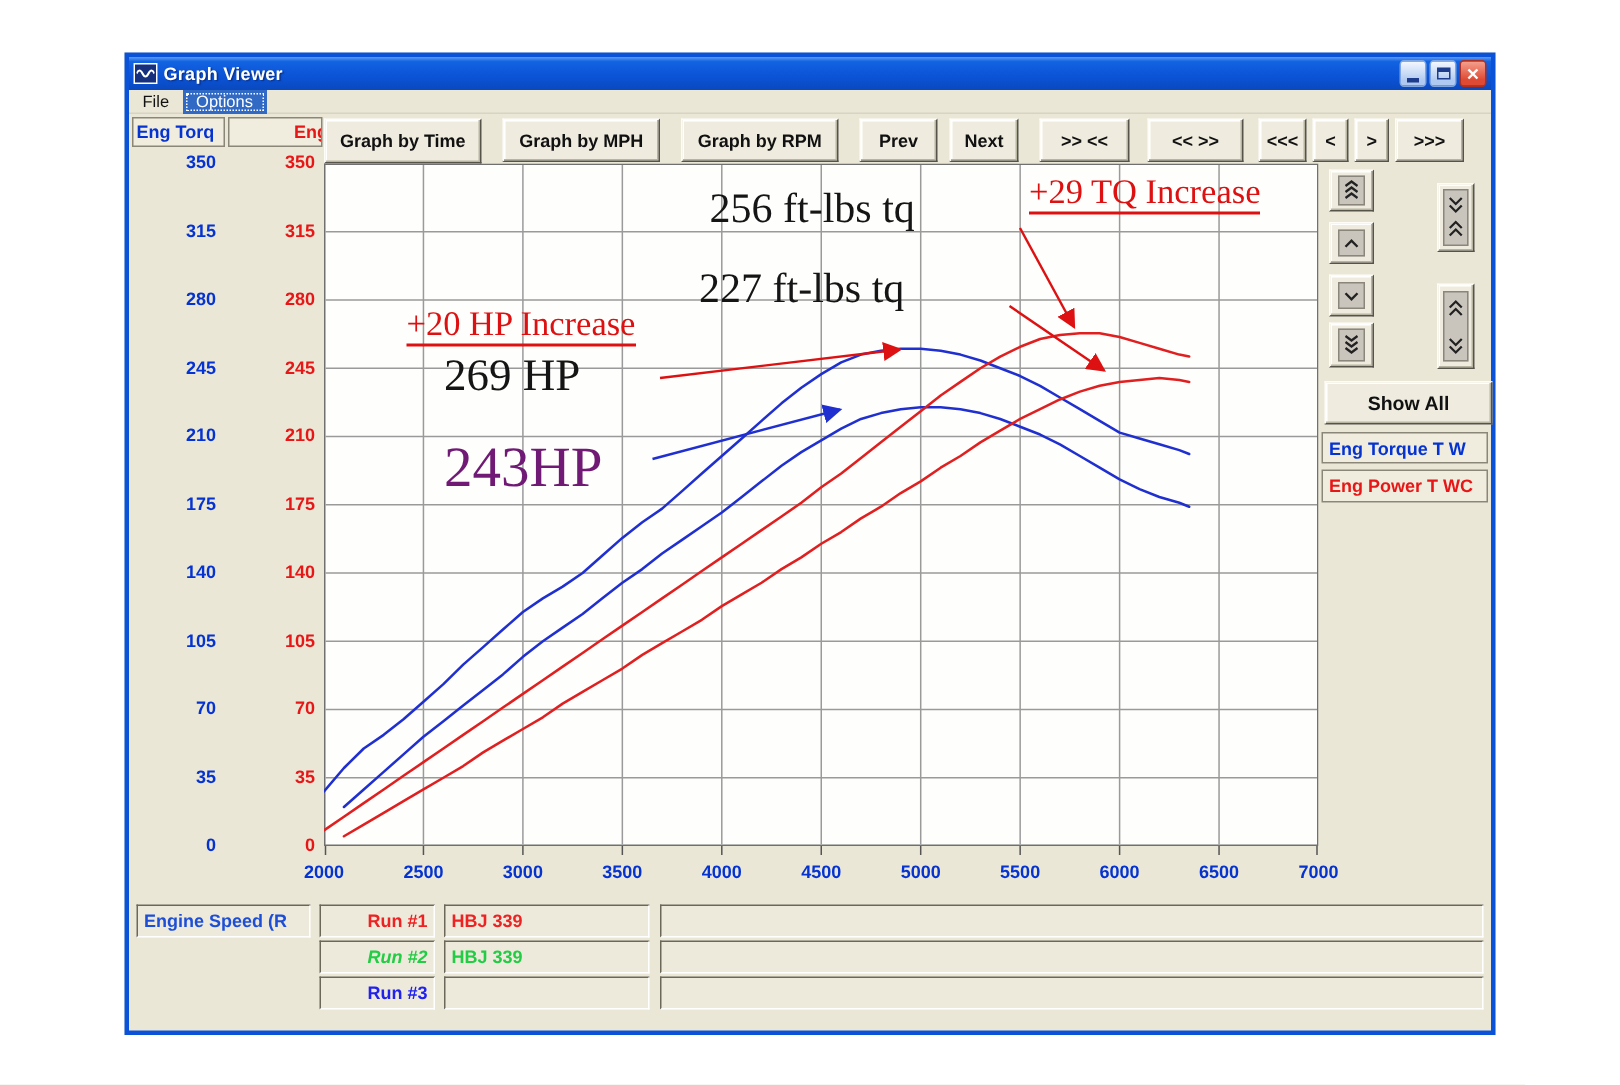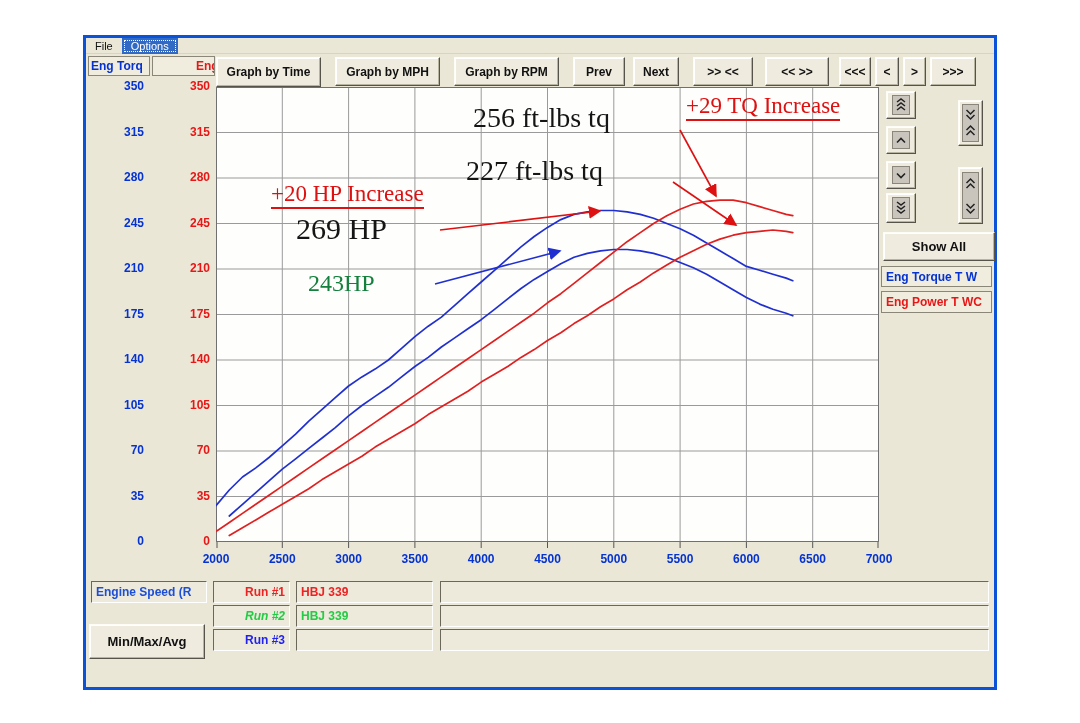--- a/index.html
+++ b/index.html
@@ -61,20 +61,39 @@
     align-items:center; justify-content:center; }
 
   .runlabel { justify-content:flex-end; }
 </style>
 </head>
 <body>
 
 <div class="screen">
   <div class="window">
 
+    <div class="titlebar">
+      <span class="titleicon">
+        <svg width="12" height="8" viewBox="0 0 12 8">
+            <path d="M0 4 Q2 0 4 4 T8 4 T12 4" fill="none" stroke="#fff" stroke-width="1.4"></path>
+          </svg>
+      </span>
+      <span class="title">Graph Viewer</span>
+      <span class="winbtns">
+        <span class="wbtn minmax">
+            <span class="glyph-min"></span>
+          </span>
+        <span class="wbtn minmax">
+            <span class="glyph-max"></span>
+          </span>
+        <span class="wbtn close">
+            <span>✕</span>
+          </span>
+      </span>
+    </div>
 
     <div class="menubar">
       <span class="menu-item">File</span>
       <span class="menu-item selected">Options</span>
     </div>
 
     <div class="content" id="content">
 
       <div class="axis-head" style="left:2px;top:2px;width:62px;height:20px;color:#0533D1;">Eng Torq</div>
       <div class="axis-head" style="left:66px;top:2px;width:63px;height:20px;color:#E81717;padding-left:43px;">Eng Pow</div>
@@ -173,21 +192,21 @@
           <div class="xtick" style="left: 635.4px; top: 498px; width: 50px;">6000</div>
           <div class="xtick" style="left: 701.7px; top: 498px; width: 50px;">6500</div>
           <div class="xtick" style="left: 768px; top: 498px; width: 50px;">7000</div>
         </div>
       <div id="ann-layer">
           <div class="ann" style="left: 387px; top: 50px; font-size: 28px; color: rgb(21, 21, 21);">256 ft-lbs tq</div>
           <div class="ann" style="left: 380px; top: 103px; font-size: 28px; color: rgb(21, 21, 21);">227 ft-lbs tq</div>
           <div class="ann u" style="left: 600px; top: 40px; font-size: 23px; color: rgb(221, 17, 17); border-bottom-color: rgb(221, 17, 17);">+29 TQ Increase</div>
           <div class="ann u" style="left: 185px; top: 128px; font-size: 23px; color: rgb(221, 17, 17); border-bottom-color: rgb(221, 17, 17);">+20 HP Increase</div>
           <div class="ann" style="left: 210px; top: 160px; font-size: 30px; color: rgb(21, 21, 21);">269 HP</div>
-          <div class="ann" style="left: 210px; top: 217px; font-size: 24px; color: #15803d; margin-left: 12px;">243HP</div>
+          <div class="ann" style="left: 210px; top: 217px; font-size: 38px; color: #701a75;">243HP</div>
         </div>
 
       <div class="chev-btn" style="left:800px;top:37px;width:30px;height:28px;">
         <span class="chev-pad" style="width:18px;height:20px;">
           <svg width="12" height="14" viewBox="0 0 12 14">
               <g fill="none" stroke="#222" stroke-width="1.5">
                 <path d="M2 4 L6 1 L10 4"></path>
                 <path d="M2 8 L6 5 L10 8"></path>
                 <path d="M2 12 L6 9 L10 12"></path>
               </g>
@@ -243,21 +262,20 @@
               </g>
             </svg>
         </span>
       </div>
 
       <div class="btn" style="left:797px;top:178px;width:112px;height:29px;font-size:13px;">Show All</div>
       <div class="sunken" style="left:795px;top:212px;width:111px;height:21px;color:#0533D1;border-color:#8a8778;background:#F0EDDE;">Eng Torque T W</div>
       <div class="sunken" style="left:795px;top:237px;width:111px;height:22px;color:#E81717;border-color:#8a8778;background:#F0EDDE;">Eng Power T WC</div>
 
       <div class="sunken" style="left:5px;top:527px;width:116px;height:22px;color:#1d4ed8;">Engine Speed (R</div>
-      <div class="btn" style="left:3px;top:570px;width:116px;height:35px;font-size:13px;">Min/Max/Avg</div>
 
       <div class="sunken runlabel" style="left:127px;top:527px;width:77px;height:22px;color:#EE2222;justify-content:flex-end;">Run #1</div>
       <div class="sunken runlabel" style="left:127px;top:551px;width:77px;height:22px;color:#22CC44;justify-content:flex-end;font-style:italic;">Run #2</div>
       <div class="sunken runlabel" style="left:127px;top:575px;width:77px;height:22px;color:#2222EE;justify-content:flex-end;">Run #3</div>
 
       <div class="sunken" style="left:210px;top:527px;width:137px;height:22px;color:#EE2222;">HBJ 339</div>
       <div class="sunken" style="left:210px;top:551px;width:137px;height:22px;color:#22CC44;">HBJ 339</div>
       <div class="sunken" style="left:210px;top:575px;width:137px;height:22px;color:#2222EE;"></div>
 
       <div class="sunken" style="left:354px;top:527px;width:549px;height:22px;"></div>

